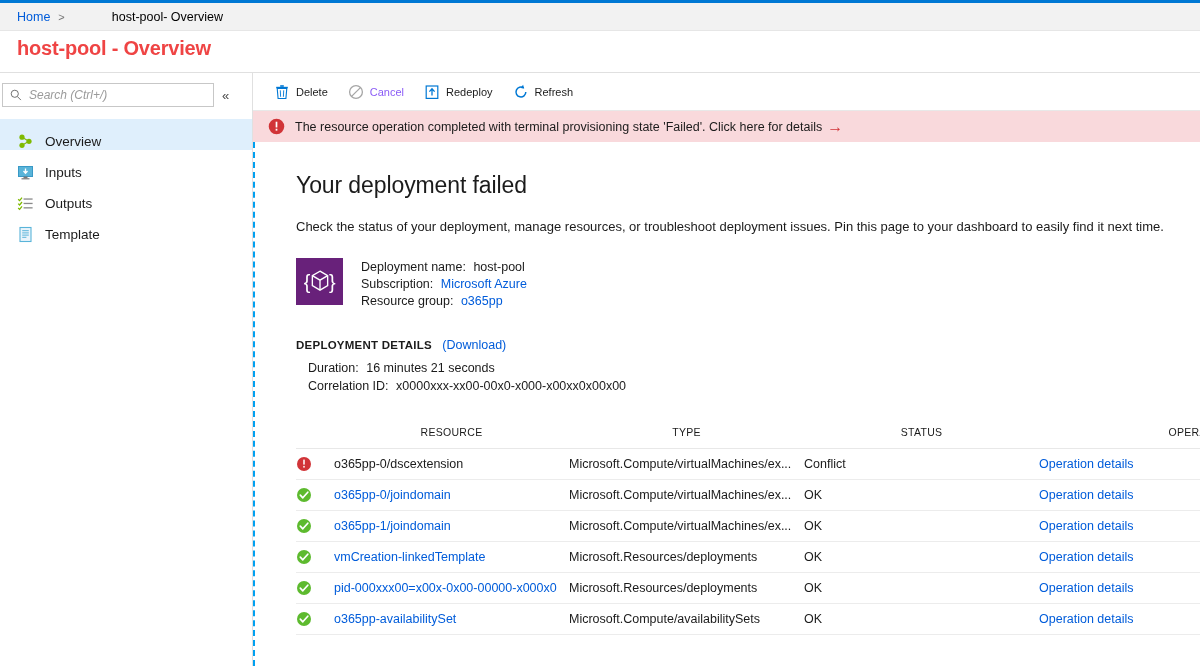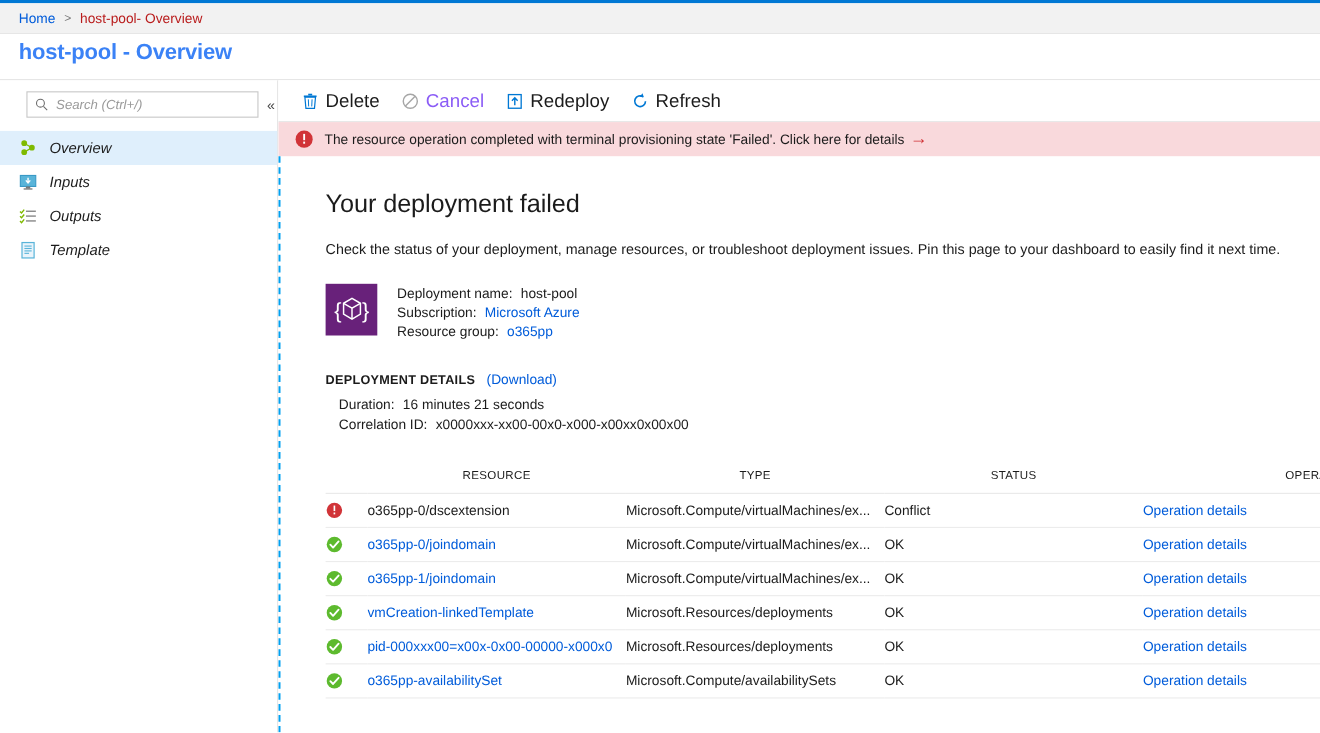--- a/index.html
+++ b/index.html
@@ -32,34 +32,34 @@
   }
   .bc-link {
     color: #015cda;
     cursor: pointer;
   }
   .bc-sep {
     color: #767676;
     margin: 0 8px;
     font-size: 11px;
   }
-  .bc-current { color: #b91c1c; }
+  .bc-current { color: #000000; margin-left: 39px; }
 
   
   .title-block {
     height: 41px;
     background: #ffffff;
     padding: 5px 0 0 17px;
   }
   .page-title {
     font-size: 20px;
     font-weight: 600;
     letter-spacing: -0.2px;
     line-height: 24px;
-    color: #3b82f6;
+    color: #ef4444;
   }
   .page-subtitle {
     font-size: 11px;
     color: #6b6b6b;
     line-height: 14px;
     margin-top: 1px;
   }
 
   
   .body-wrap {
@@ -70,21 +70,21 @@
 
   
   .leftnav {
     width: 253px;
     min-width: 253px;
     background: #ffffff;
     border-right: 1px solid #e0e0e0;
     position: relative;
   }
   .search-row {
-    padding: 10px 0 0 24px;
+    padding: 10px 0 0 2px;
     display: flex;
     align-items: center;
   }
   .search-box {
     width: 212px;
     height: 24px;
     border: 1px solid #c7c7c7;
     background: #fff;
     display: flex;
     align-items: center;
@@ -113,26 +113,25 @@
     line-height: 1;
     cursor: pointer;
     user-select: none;
     padding: 2px;
   }
 
   .nav-list { margin-top: 12px; }
   .nav-item {
     height: 31px;
     display: flex;
-    align-items: center;
+    align-items: flex-end;
     padding-left: 17px;
     font-size: 13.5px;
     color: #1b1b1b;
     cursor: pointer;
-    font-style: italic;
   }
   .nav-item.selected { background: #dfeffc; }
   .nav-icon {
     width: 17px; height: 17px;
     margin-right: 11px;
     flex: none;
     display: block;
   }
   .nav-label { line-height: 17px; }
 
@@ -148,21 +147,21 @@
     display: flex;
     align-items: center;
     padding-left: 17px;
     border-bottom: 1px solid #e8e8e8;
     background: #fff;
   }
   .cmd {
     display: flex;
     align-items: center;
     margin-right: 12px;
-    font-size: 17px;
+    font-size: 11px;
     color: #1b1b1b;
     cursor: pointer;
     padding: 3px 4px;
   }
   .cmd.disabled { color: #8b5cf6; cursor: default; }
   .cmd-icon { width: 16px; height: 16px; margin-right: 6px; flex: none; display:block; }
 
   
   .err-banner {
     height: 31px;

